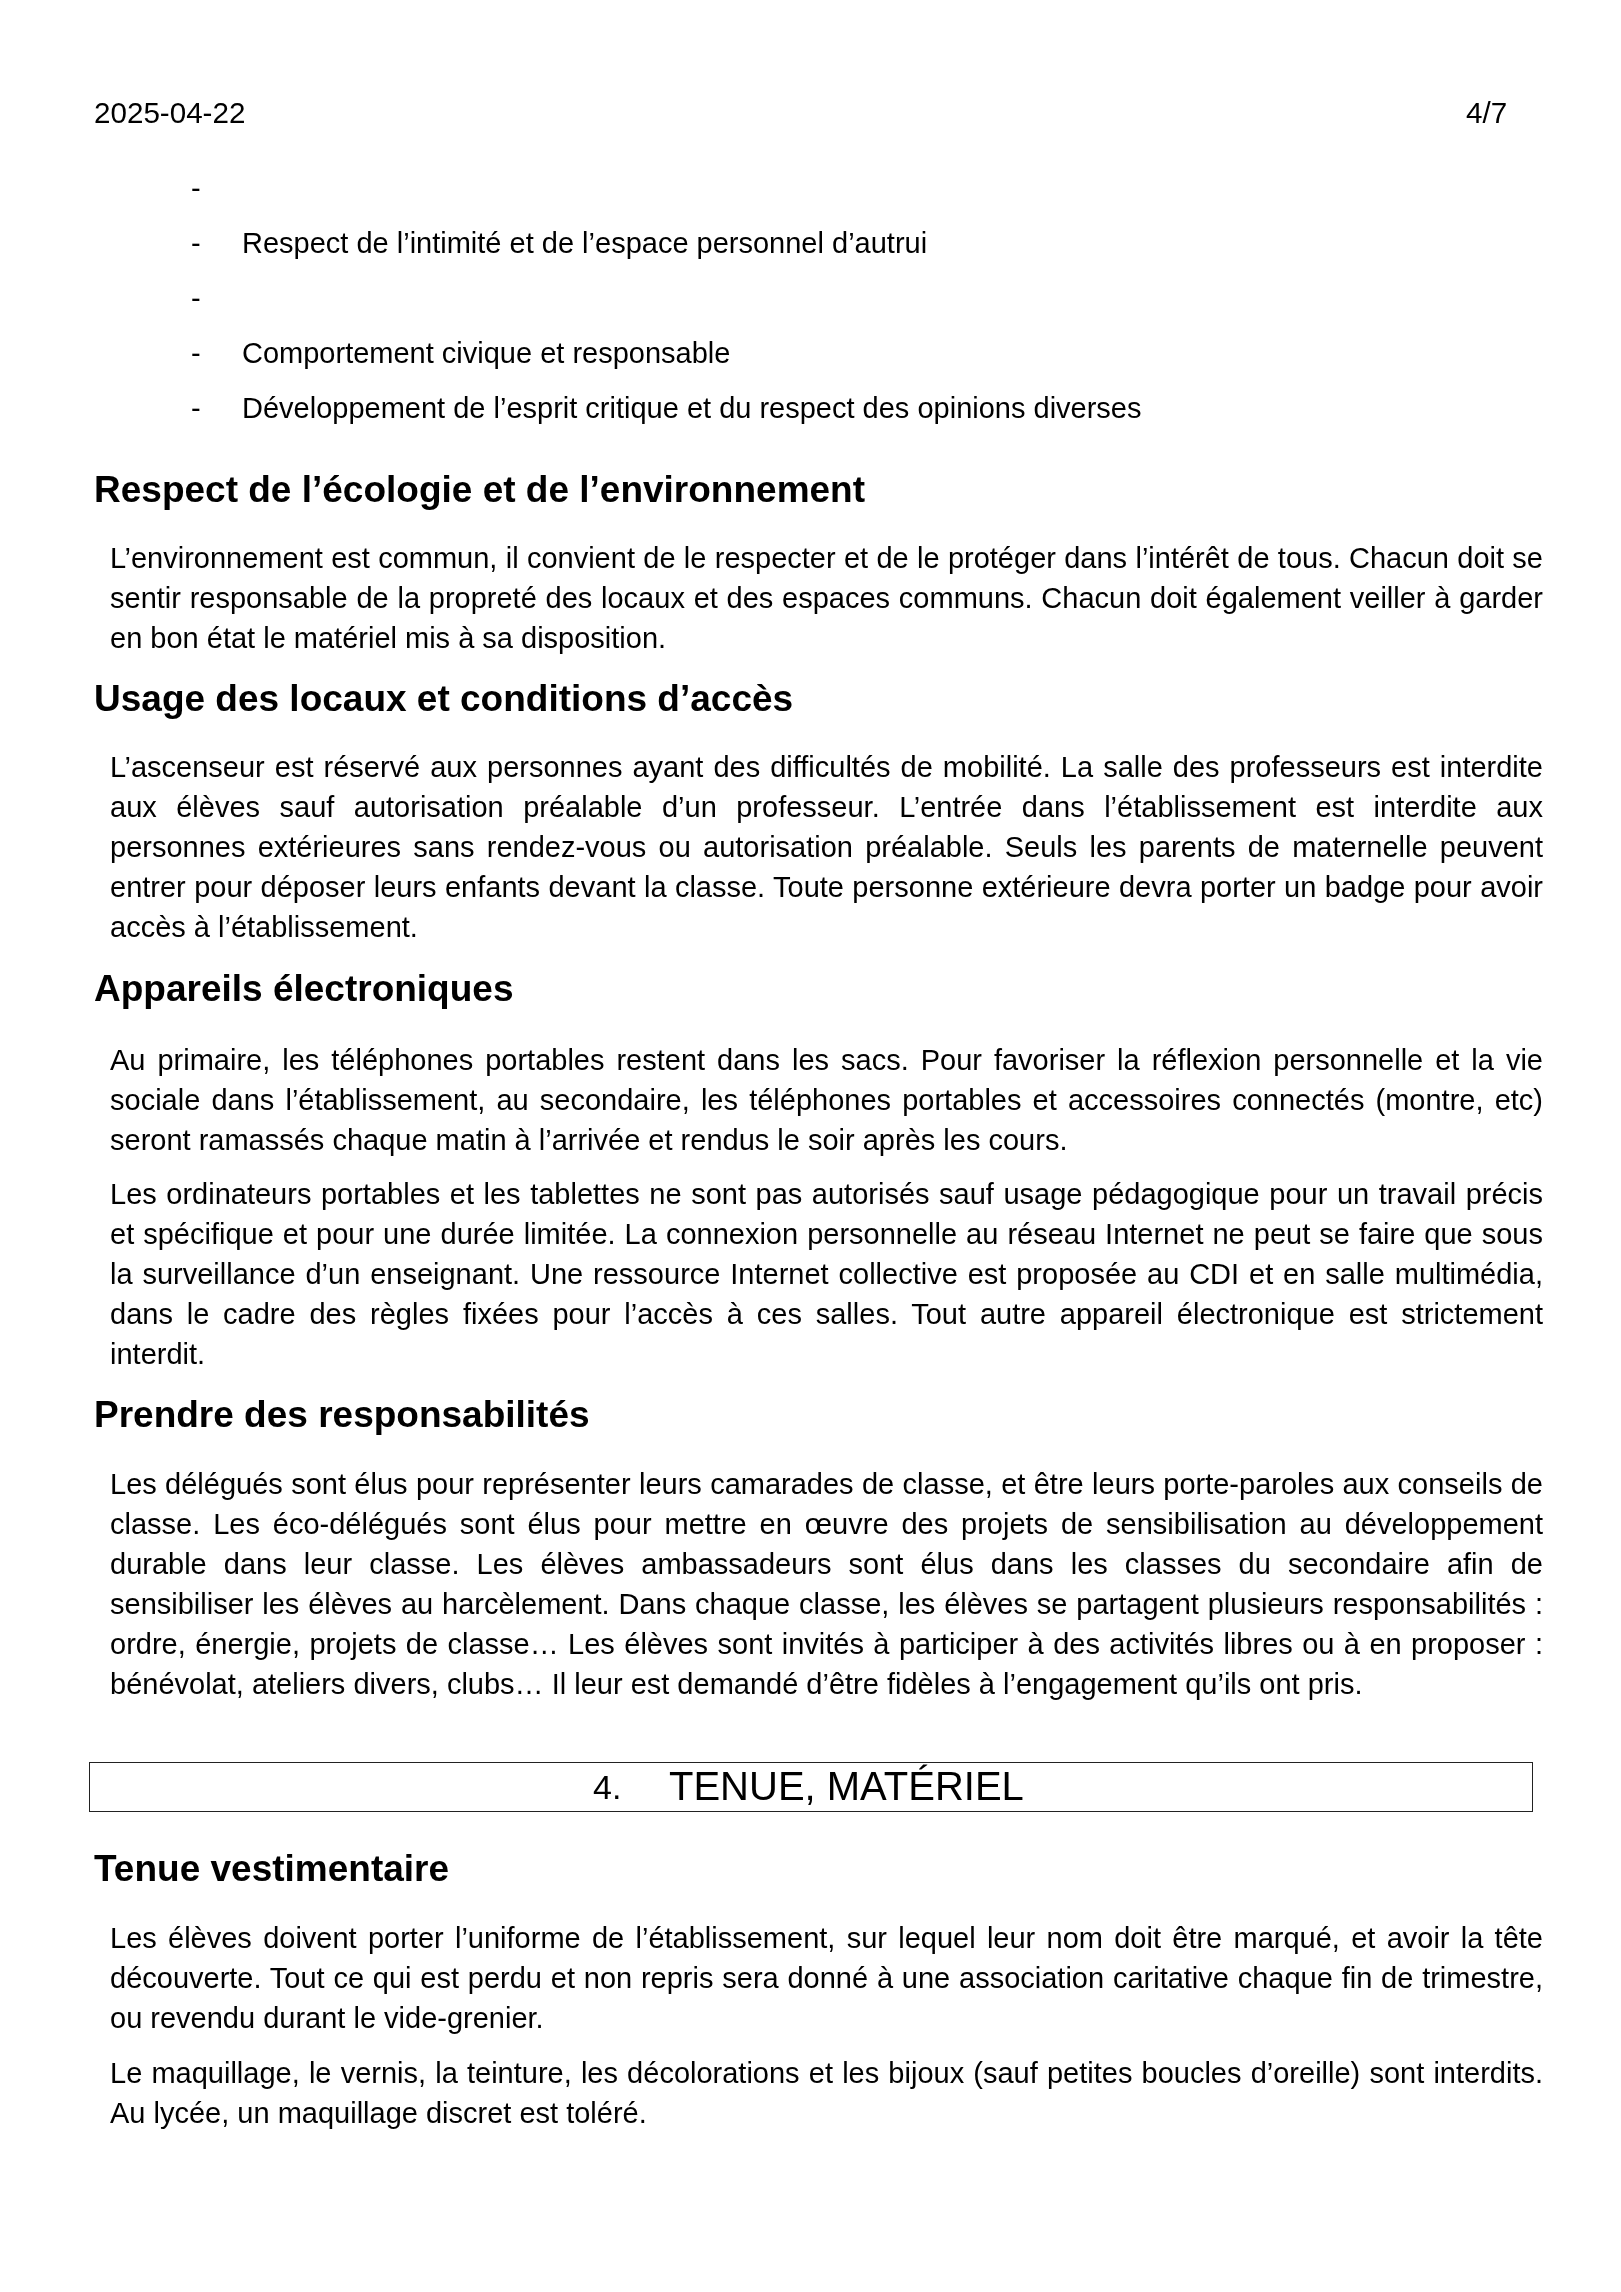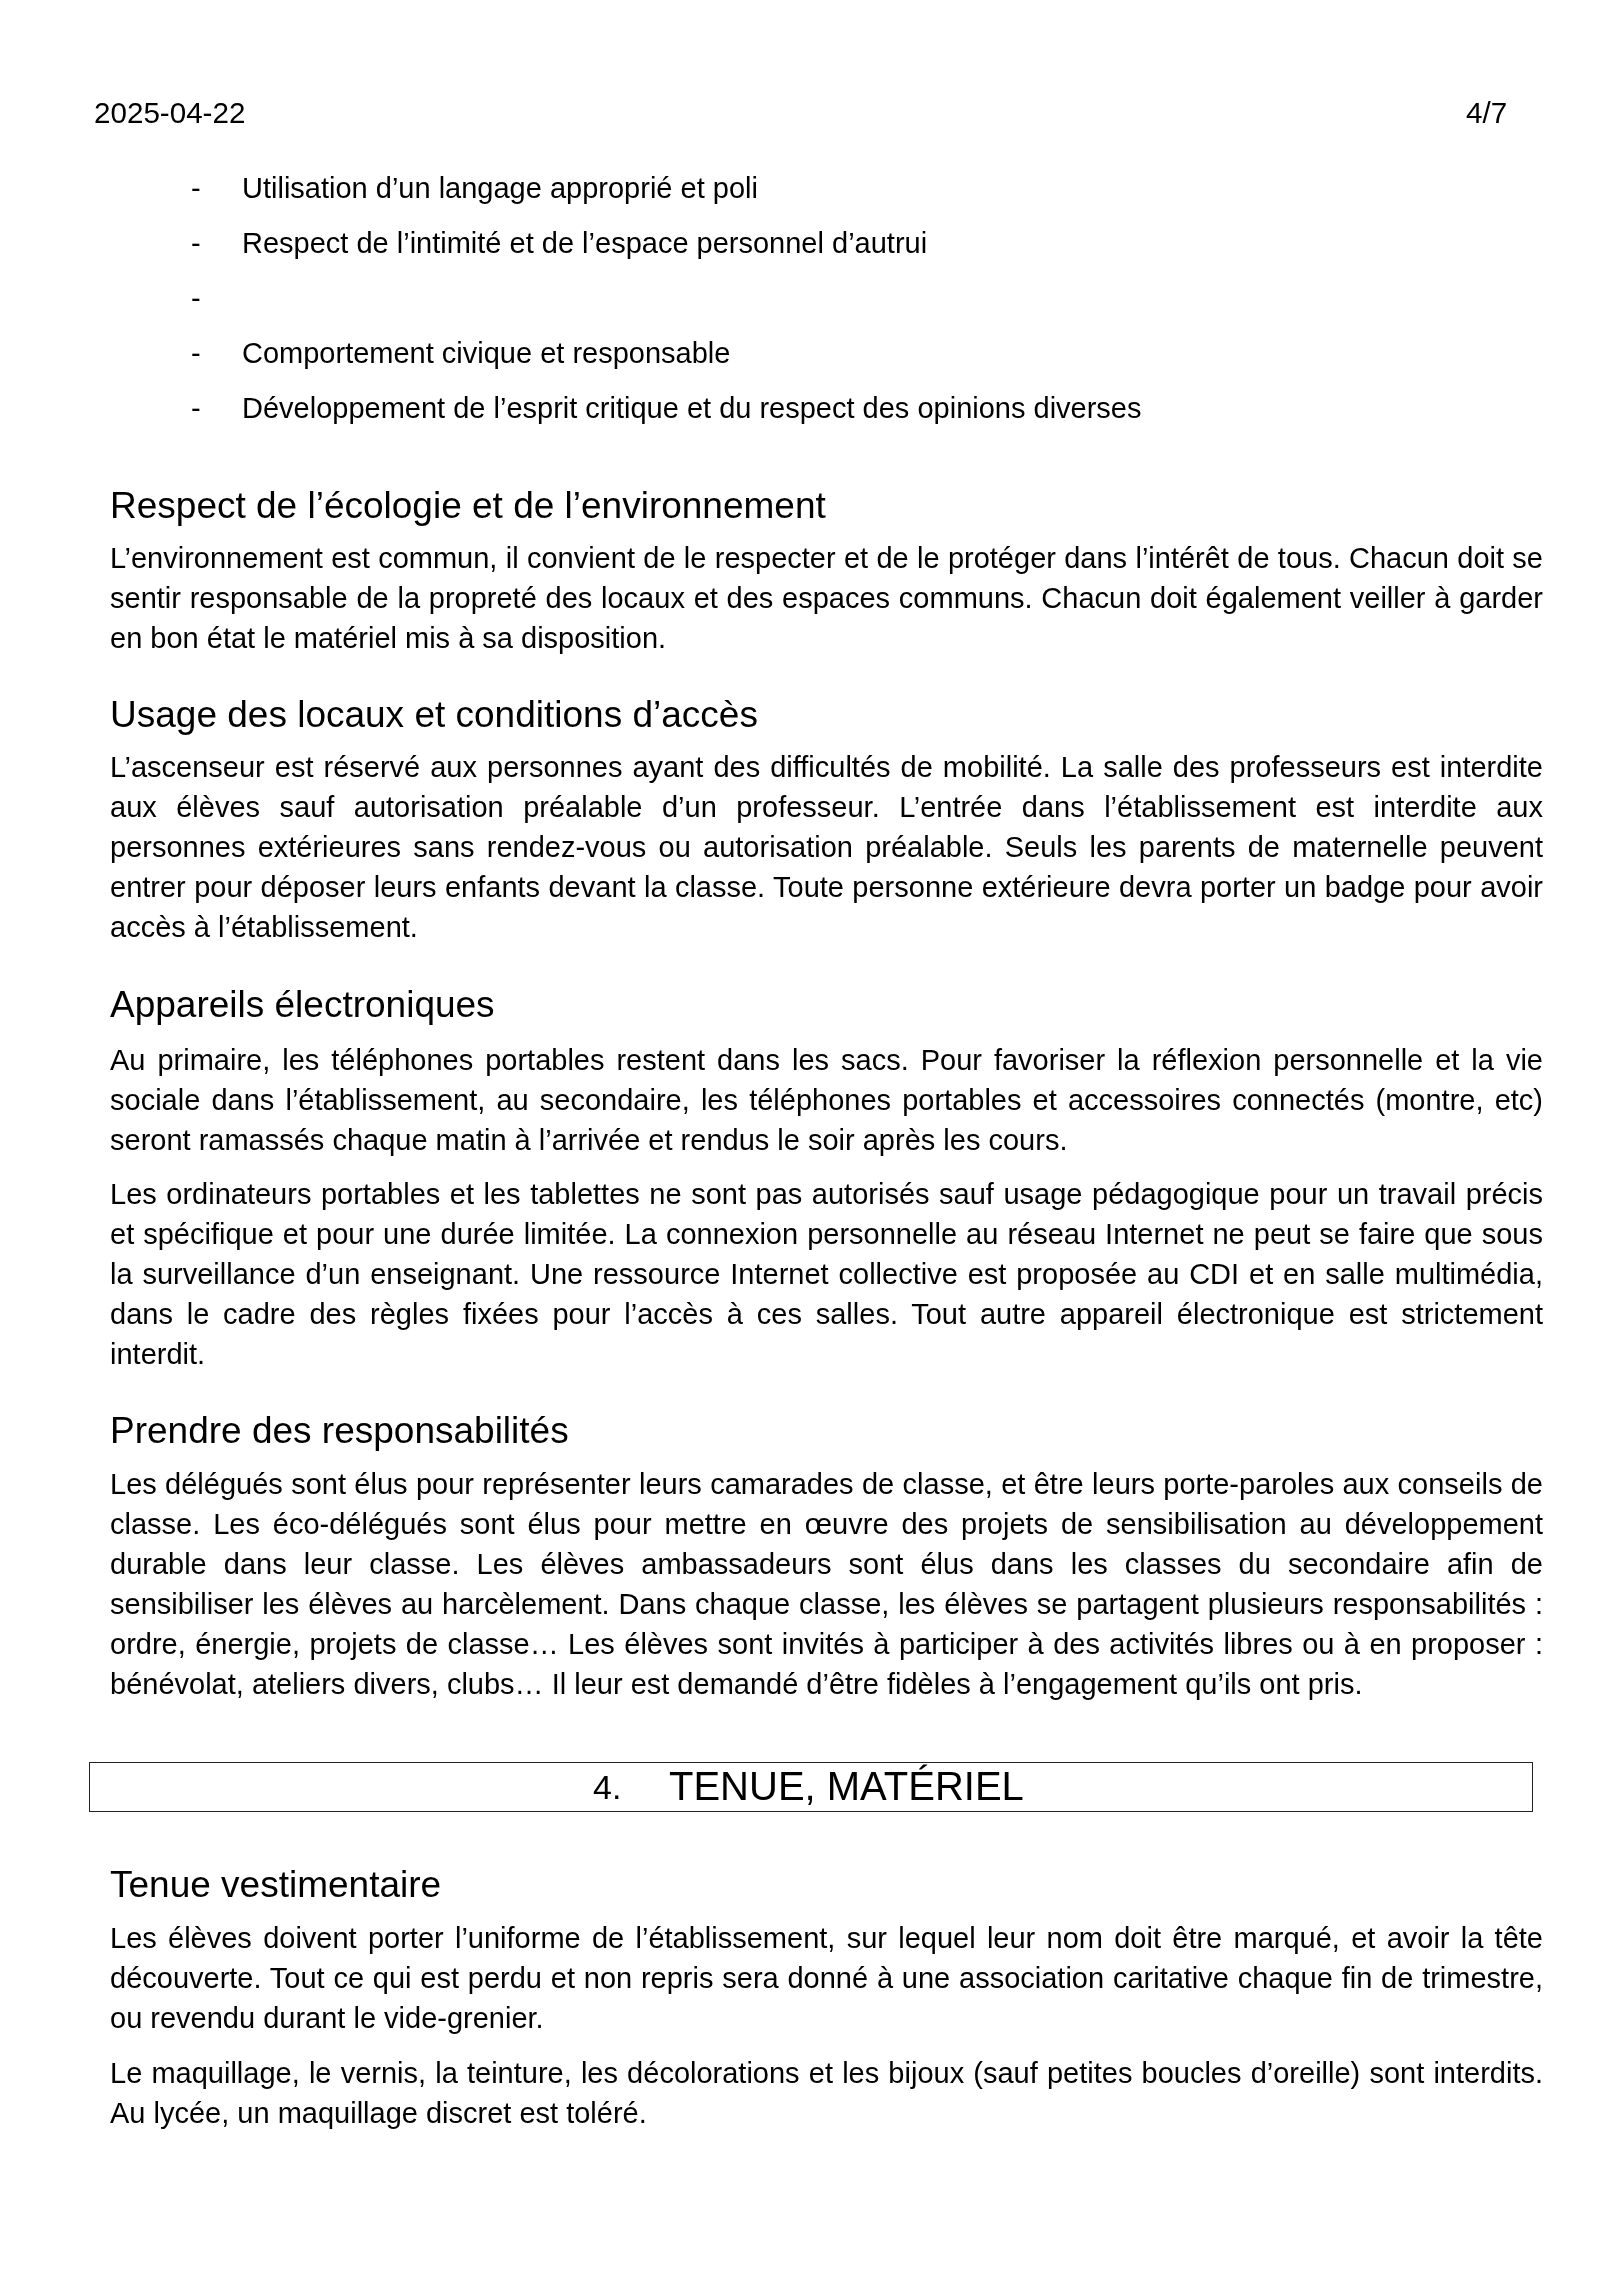--- a/index.html
+++ b/index.html
@@ -6,37 +6,36 @@
   body { width: 1622px; height: 2293px; position: relative; overflow: hidden;
          font-family: "Liberation Sans", sans-serif; color: #000000; }
   .abs { position: absolute; }
   .hdr { font-size: 29.6px; line-height: 36px; top: 95px; white-space: nowrap; }
   .hdr-date { left: 94px; }
   .hdr-page { left: 1466px; }
   .bullets { left: 94px; top: 161px; width: 1433px; margin: 0; padding: 0; list-style: none; }
   .bullets li { font-size: 29px; line-height: 55px; height: 55px; position: relative; white-space: nowrap; }
   .bullets .dash { position: absolute; left: 97px; }
   .bullets .btxt { position: absolute; left: 148px; }
-  .h { font-size: 37px; line-height: 45px; left: 94px; margin: 16px; font-weight: normal; white-space: nowrap; }
+  .h { font-size: 37px; line-height: 45px; left: 94px; margin: 0; font-weight: bold; white-space: nowrap; }
   .p { font-size: 29px; line-height: 40px; left: 94px; width: 1433px; margin: 16px; text-align: justify; }
   .box { left: 89px; top: 1762px; width: 1444px; height: 50px; box-sizing: border-box;
          border: 1.8px solid #222222; }
   .box-num { position: absolute; left: 503px; top: 2.7px; font-size: 34px; line-height: 43px; white-space: nowrap; }
   .box-title { position: absolute; left: 579px; top: 2px; font-size: 40px; line-height: 43px; white-space: nowrap; }
 </style>
 </head>
 <body>
 
 <div class="abs hdr hdr-date">2025-04-22</div>
 <div class="abs hdr hdr-page">4/7</div>
 
 <ul class="abs bullets">
   <li>
       <span class="dash">-</span>
-      <span class="btxt">Utilisation d’un langage approprié et poli</span>
     </li>
   <li>
       <span class="dash">-</span>
       <span class="btxt">Respect de l’intimité et de l’espace personnel d’autrui</span>
     </li>
   <li>
       <span class="dash">-</span>
     </li>
   <li>
       <span class="dash">-</span>

